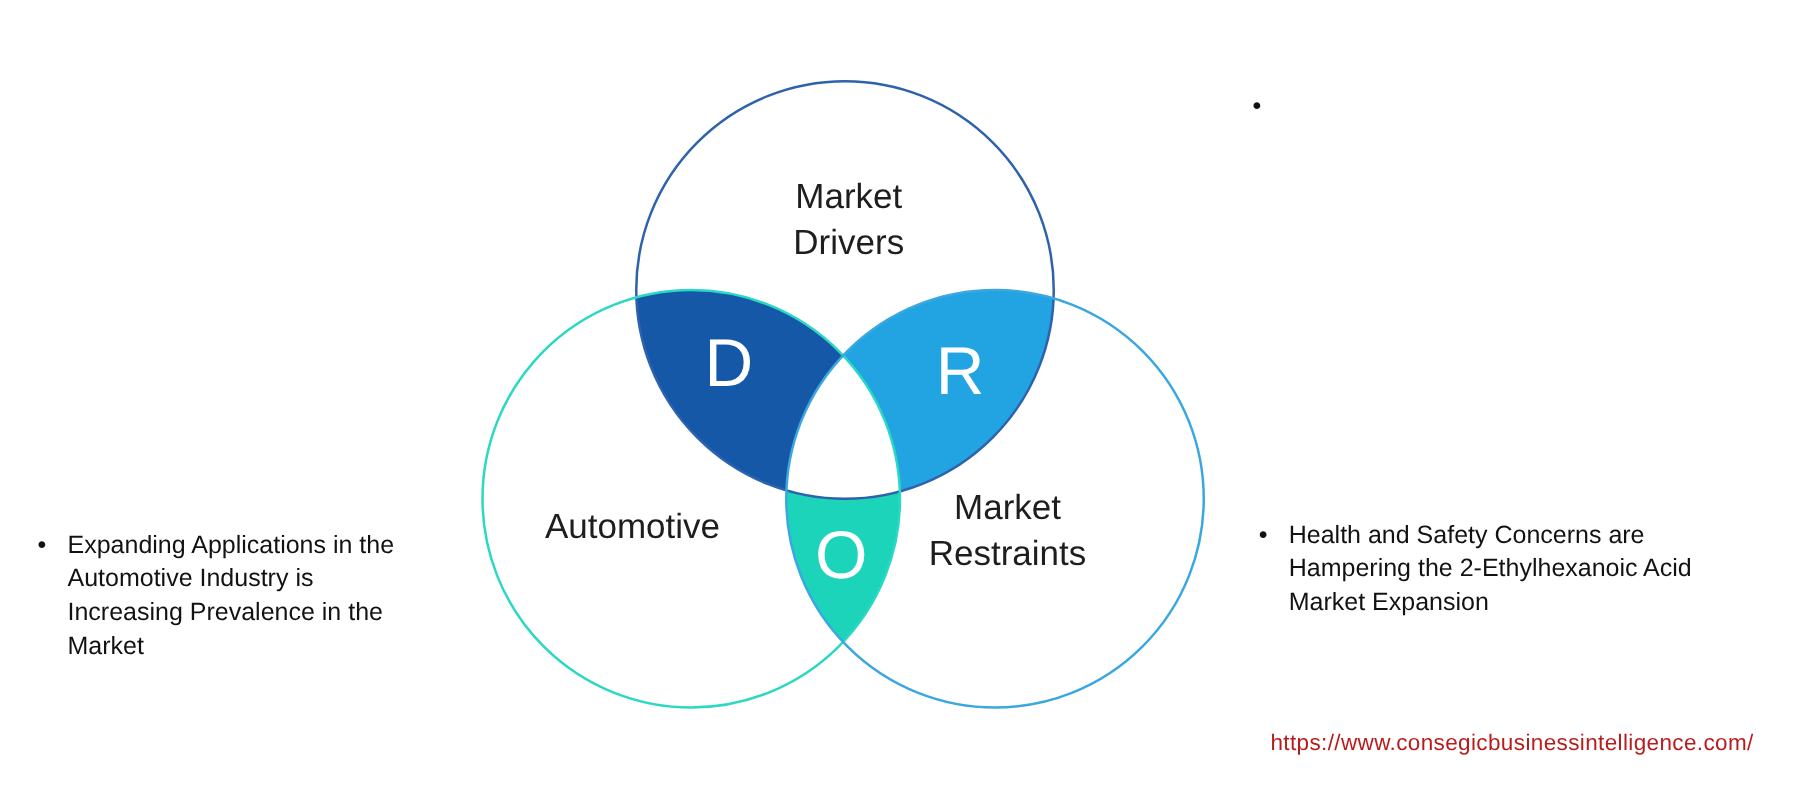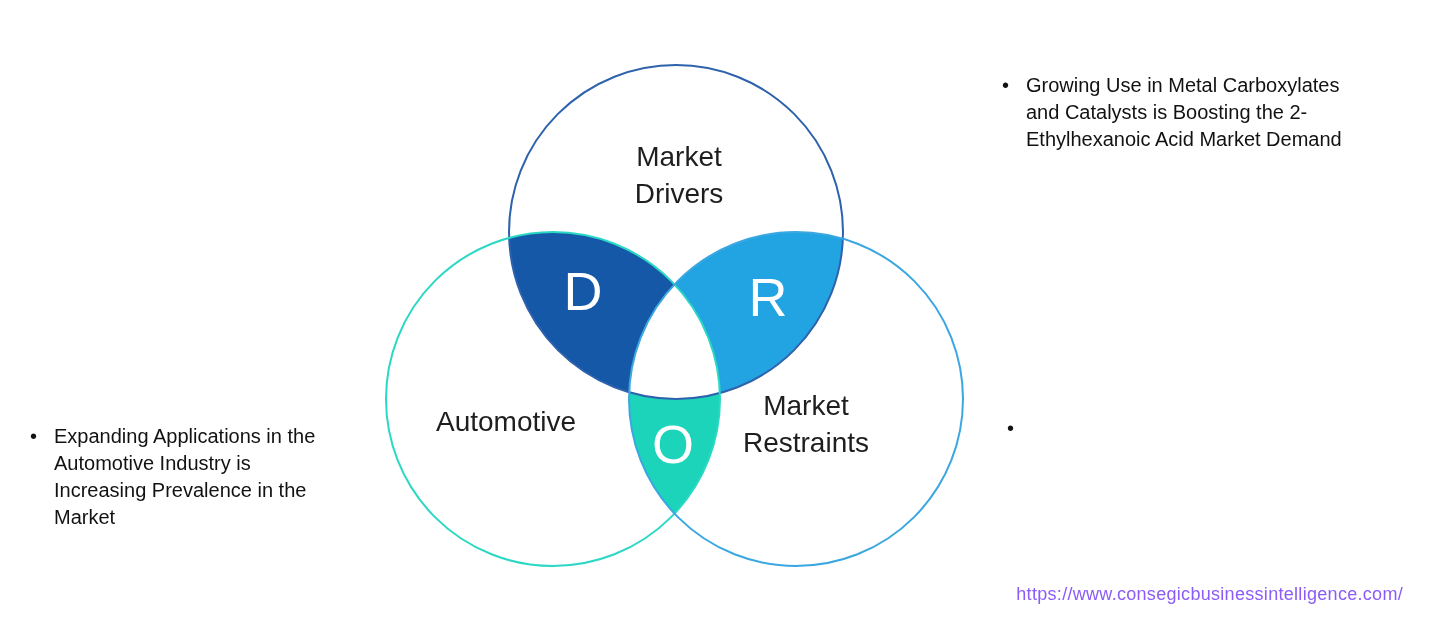--- a/index.html
+++ b/index.html
@@ -48,21 +48,21 @@
   }
   .annotation .annotation-text {
     white-space: pre-line;
   }
   .footer-url {
     position: absolute;
     top: 583px;
     right: 50px;
     font-size: 18px;
     line-height: 22px;
-    color: #8b5cf6;
+    color: #b91c1c;
     letter-spacing: 0.3px;
   }
 </style>
 </head>
 <body>
 
 <div class="canvas">
 
   <svg class="venn-svg" viewBox="0 0 1453 643" xmlns="http://www.w3.org/2000/svg">
     <defs>
@@ -110,24 +110,24 @@
   <div class="annotation" style="left:30px; top:423px; width:345px;">
     <span class="bullet">•</span>
     <div class="annotation-text">Expanding Applications in the
 Automotive Industry is
 Increasing Prevalence in the
 Market</div>
   </div>
 
   <div class="annotation" style="left:1002px; top:72px; width:430px;">
     <span class="bullet">•</span>
-    <div class="annotation-text">Growing Use in Metal Carboxylates
-and Catalysts is Boosting the 2-
-Ethylhexanoic Acid Market Demand</div>
   </div>
 
   <div class="annotation" style="left:1007px; top:415px; width:420px;">
     <span class="bullet">•</span>
+    <div class="annotation-text">Health and Safety Concerns are
+Hampering the 2-Ethylhexanoic Acid
+Market Expansion</div>
   </div>
 
   <div class="footer-url">https://www.consegicbusinessintelligence.com/</div>
 
 </div>
 
 </body></html>

